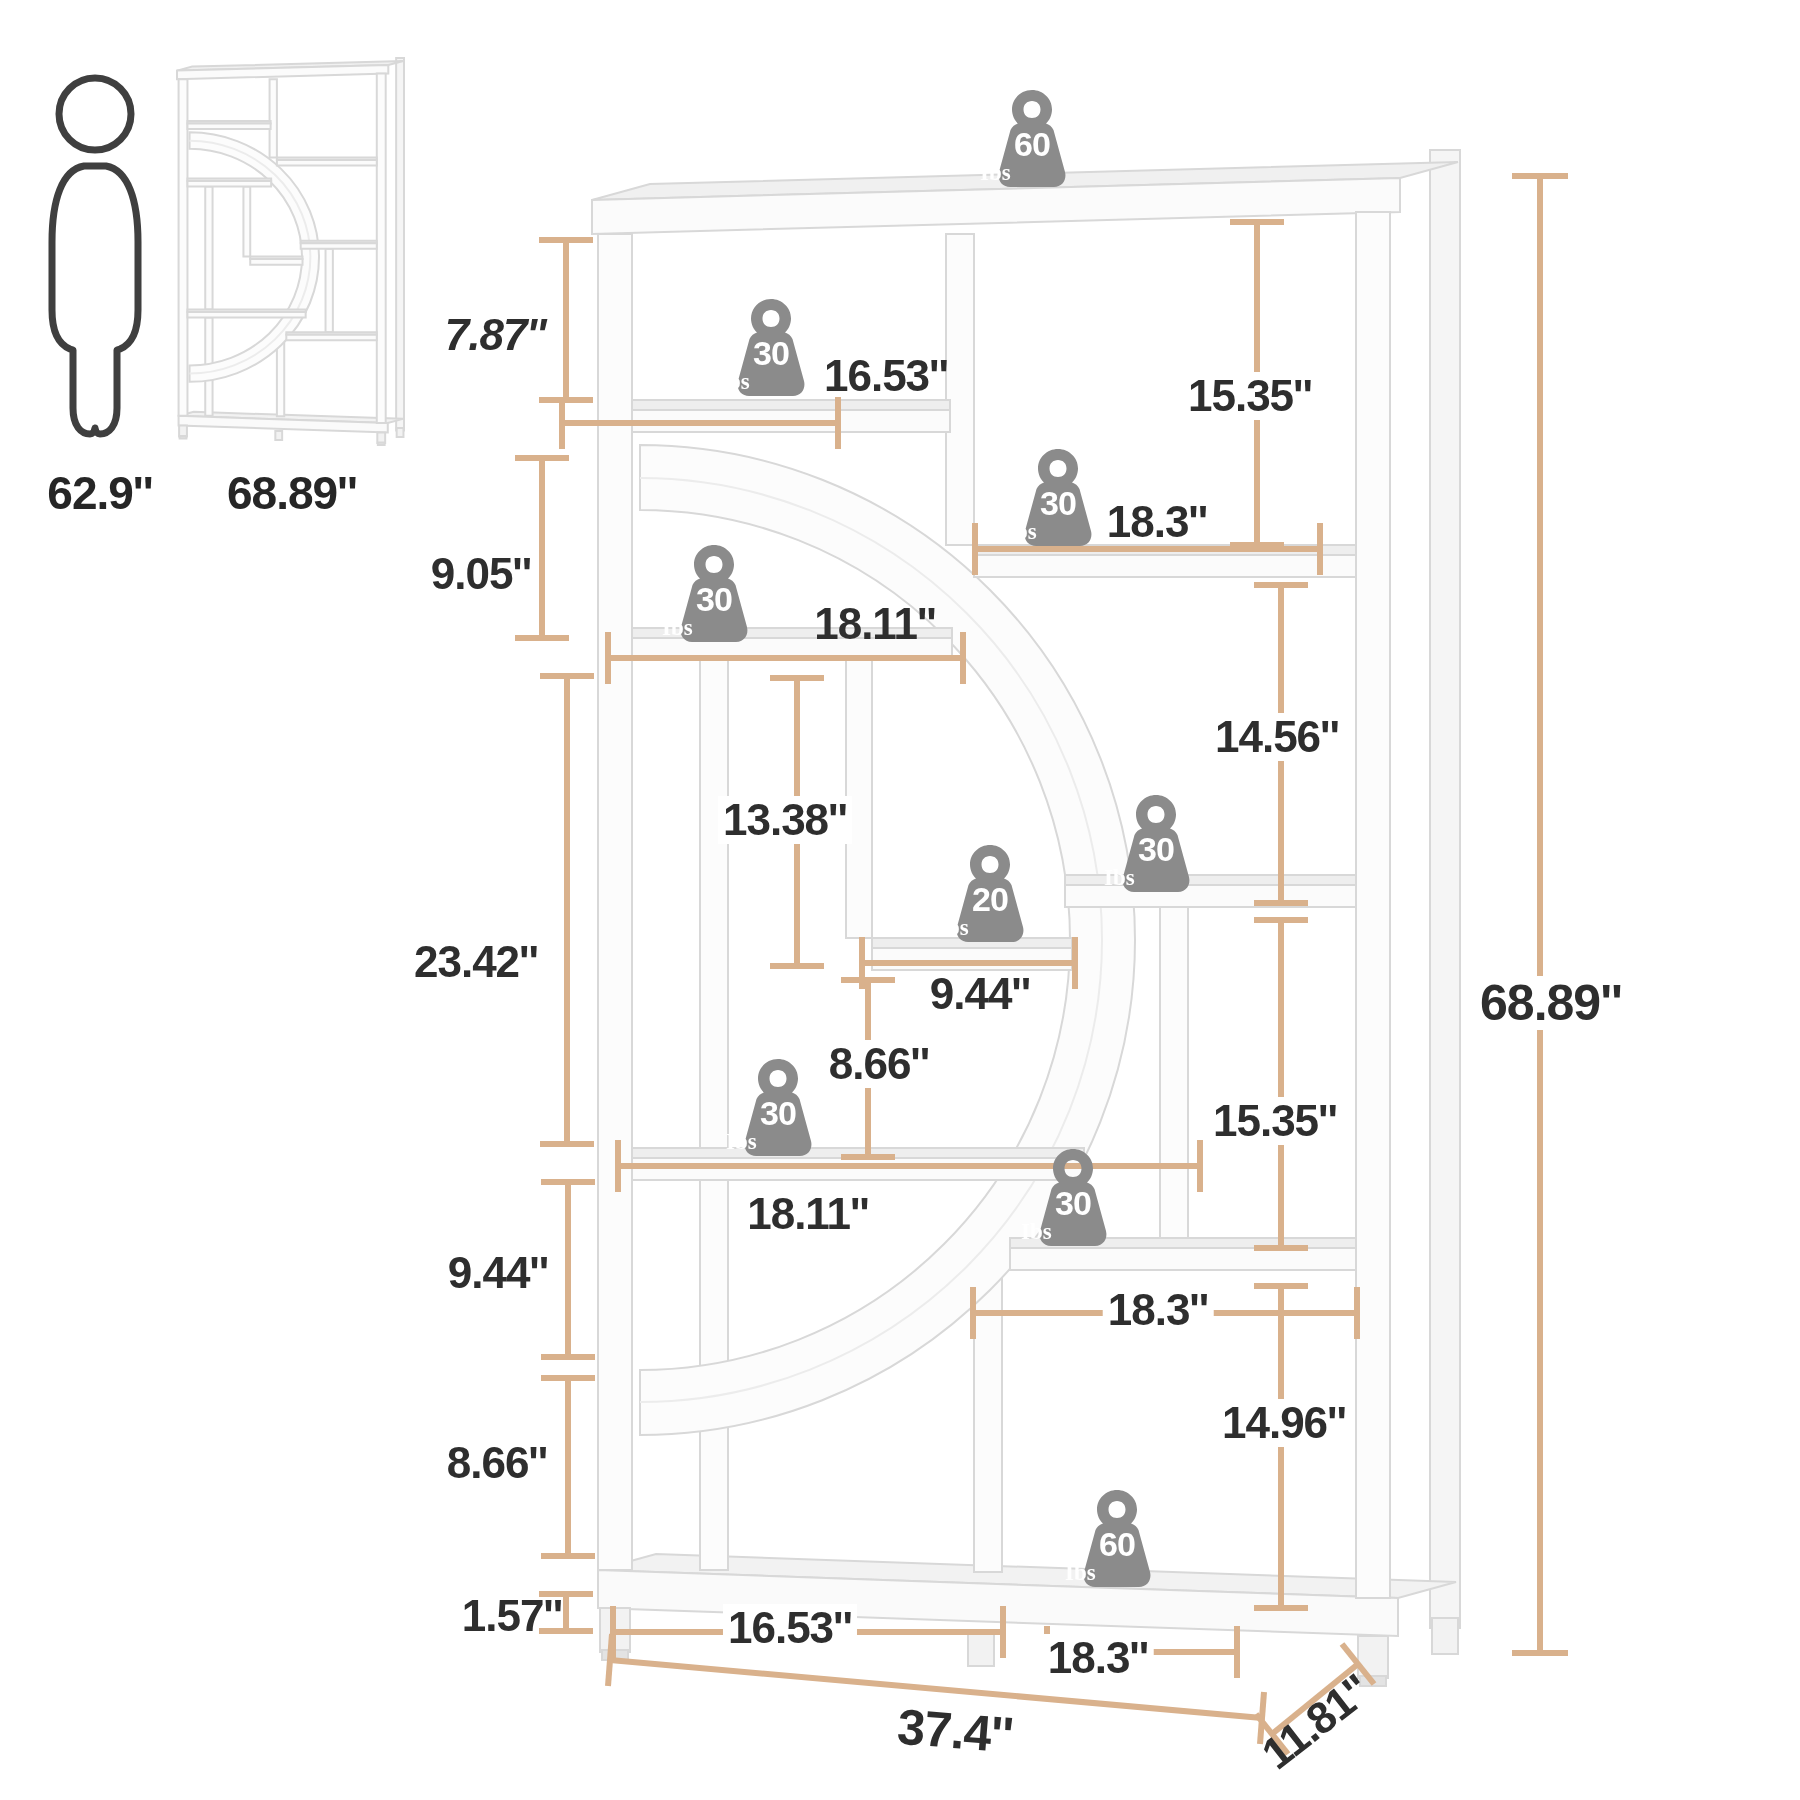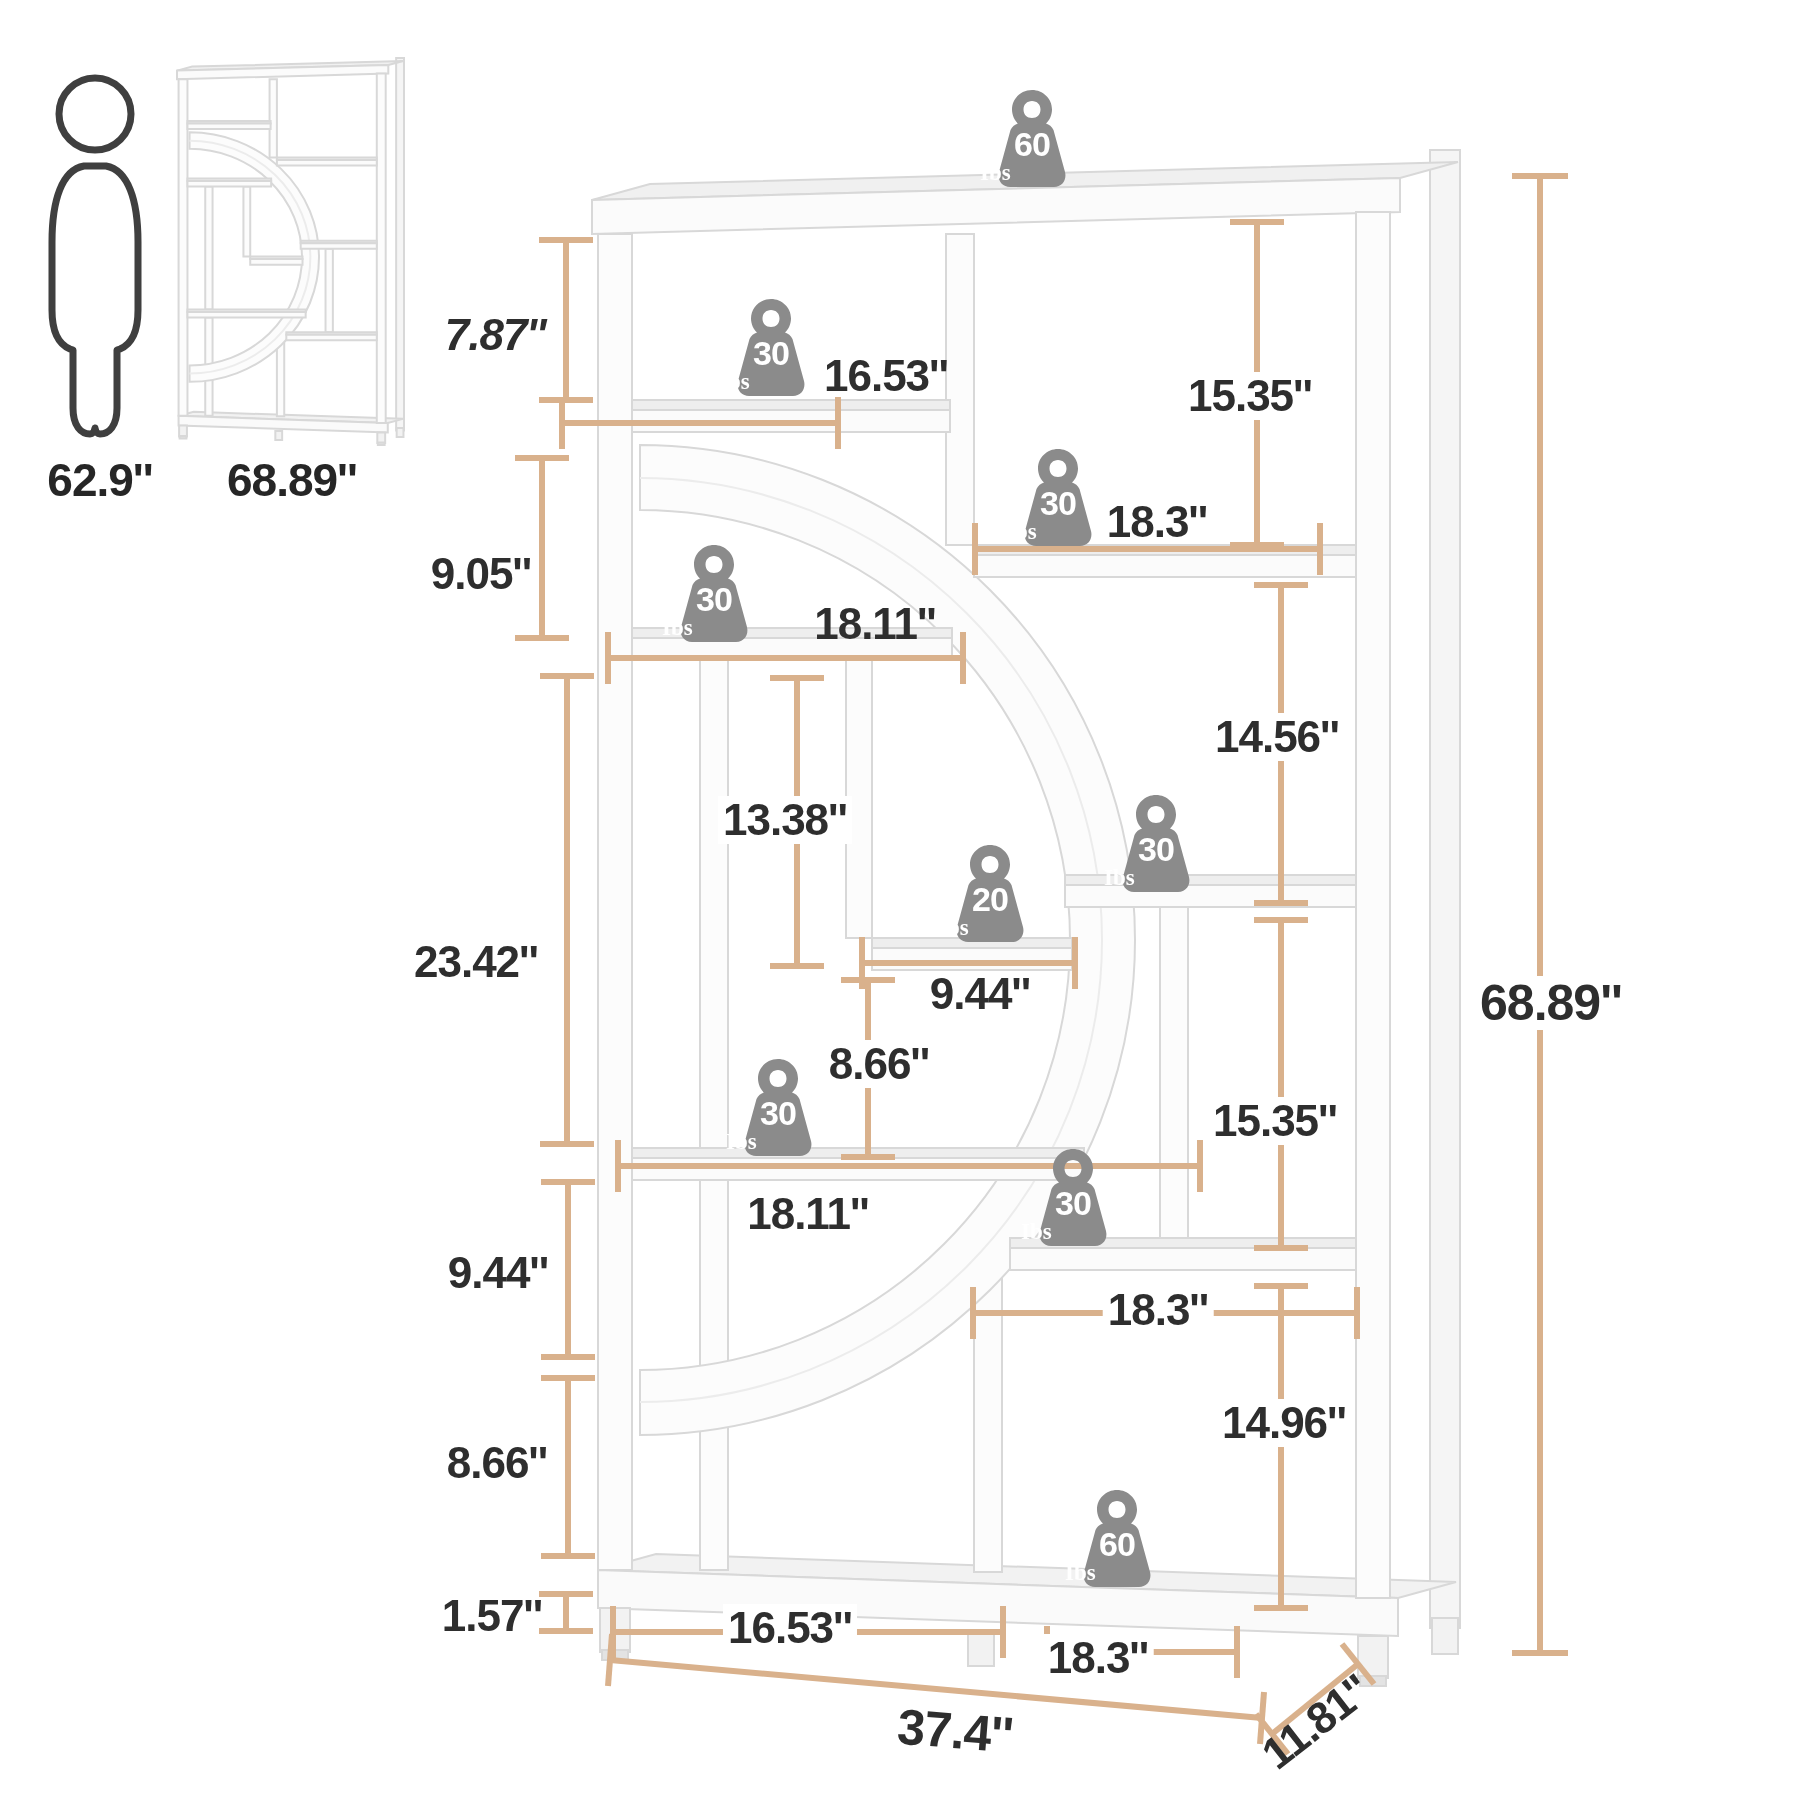--- a/index.html
+++ b/index.html
@@ -7,21 +7,21 @@
           font-family:"Liberation Sans",sans-serif;}
   #canvas svg.layer{position:absolute;left:0;top:0;}
   .dim-label{position:absolute;transform:translate(-50%,-50%);
              font:700 44px/1 "Liberation Sans",sans-serif;color:#2e2e2e;
              letter-spacing:-1px;background:#fff;padding:2px 5px;white-space:nowrap;}
   .dim-label.nobg{background:transparent;}
   .dim-label.big{font-size:50px;}
   .dim-label.rot5{transform:translate(-50%,-50%) rotate(4.5deg);}
   .dim-label.rotm38{transform:translate(-50%,-50%) rotate(-38deg);background:transparent;}
   .legend-label{position:absolute;transform:translate(-50%,-50%);
-                font:700 46px/1 "Liberation Sans",sans-serif;color:#262626;letter-spacing:-1px;white-space:nowrap;}
+                font:700 46px/1 "Liberation Sans",sans-serif;color:#262626;letter-spacing:-1px;white-space:nowrap;margin-top:13px;}
   .weight{position:absolute;width:104px;height:100px;transform:translate(-50%,0);}
   .weight svg{position:absolute;left:0;top:0;}
   .wv{position:absolute;left:0;top:37px;width:100%;text-align:center;
       font:700 34px/1 "Liberation Sans",sans-serif;color:#fff;letter-spacing:-1px;}
   .wu{position:absolute;left:0;top:71px;width:100%;text-align:left;
       font:700 23px/1 "Liberation Serif",serif;color:#fff;}
 </style>
 </head>
 <body>
 
@@ -186,21 +186,21 @@
   </svg>
 
   <div class="legend-label" style="left:100px;top:480px;">62.9''</div>
   <div class="legend-label" style="left:292px;top:480px;">68.89''</div>
 
   <div class="dim-label nobg" style="left:495px;top:335px;font-style:italic;">7.87''</div>
   <div class="dim-label nobg" style="left:481px;top:574px;">9.05''</div>
   <div class="dim-label nobg" style="left:476px;top:918px;margin-top:44px;">23.42''</div>
   <div class="dim-label nobg" style="left:498px;top:1273px;">9.44''</div>
   <div class="dim-label nobg" style="left:497px;top:1463px;">8.66''</div>
-  <div class="dim-label nobg" style="left:492px;top:1616px;">1.57''</div>
+  <div class="dim-label nobg" style="left:512px;top:1616px;">1.57''</div>
   <div class="dim-label" style="left:785px;top:820px;">13.38''</div>
   <div class="dim-label" style="left:879px;top:1064px;">8.66''</div>
   <div class="dim-label nobg" style="left:886px;top:376px;">16.53''</div>
   <div class="dim-label nobg" style="left:1157px;top:522px;">18.3''</div>
   <div class="dim-label nobg" style="left:875px;top:624px;">18.11''</div>
   <div class="dim-label nobg" style="left:980px;top:994px;">9.44''</div>
   <div class="dim-label nobg" style="left:808px;top:1214px;">18.11''</div>
   <div class="dim-label" style="left:1158px;top:1310px;">18.3''</div>
   <div class="dim-label" style="left:790px;top:1628px;">16.53''</div>
   <div class="dim-label" style="left:1098px;top:1658px;">18.3''</div>

